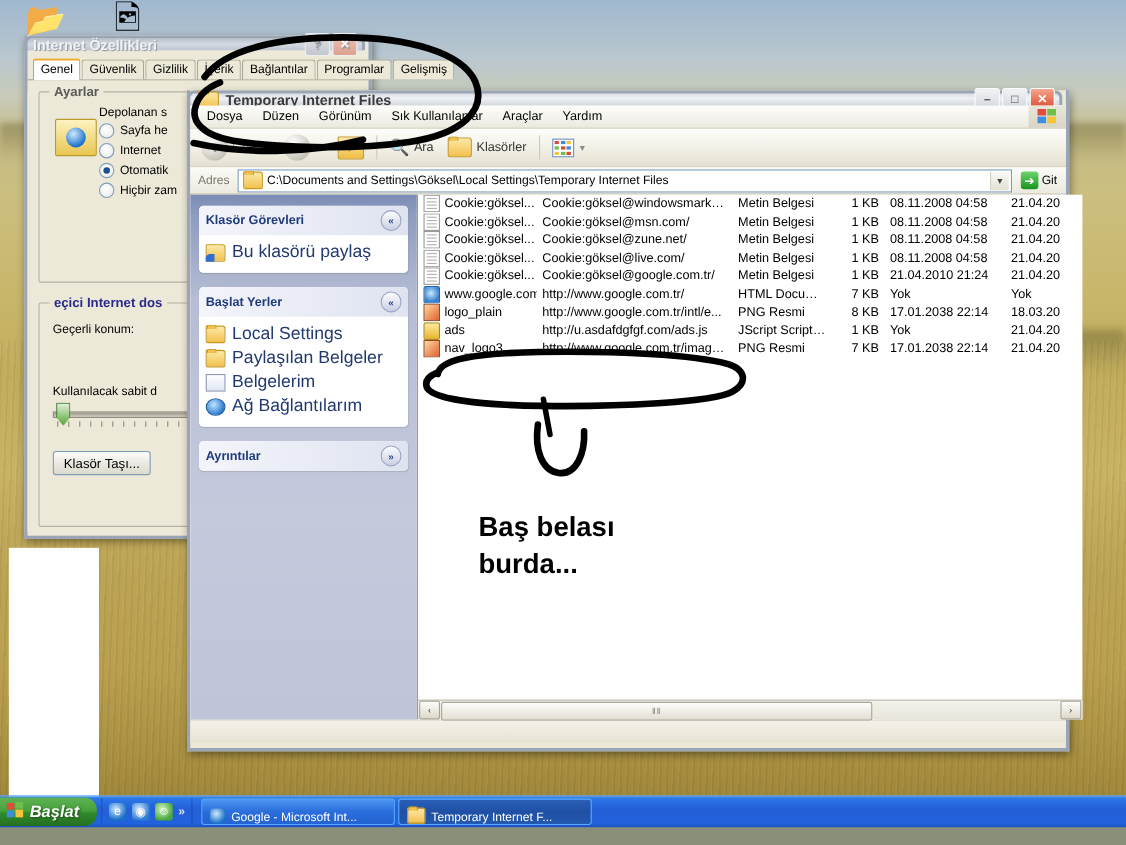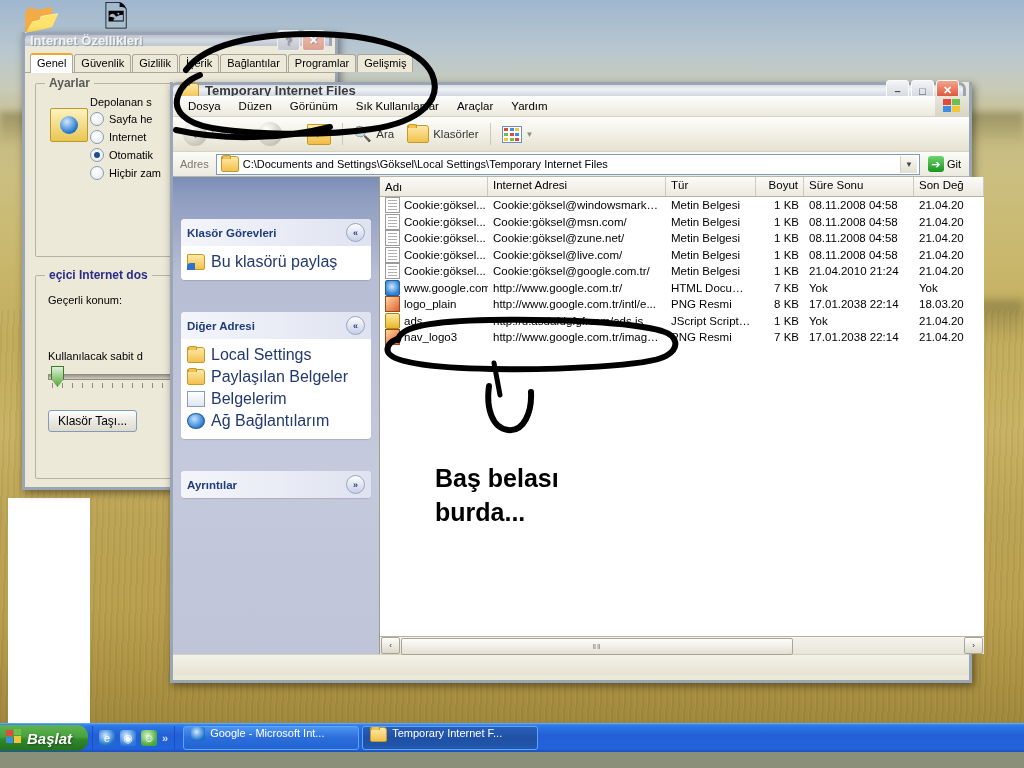--- a/index.html
+++ b/index.html
@@ -214,21 +214,20 @@
 
   .body-split{display:flex;height:477px;background:#fff;}
   .sidebar{
     width:206px;flex:none;
     background:linear-gradient(to bottom,#7b8cb4 0%,#8e9cc0 4%,#b6bdd4 20%,#c5c9dc 60%,#bfc4d8 100%);
     padding:10px 8px;box-sizing:border-box;
   }
   .panel{
     background:#fff;border-radius:4px;margin-bottom:13px;overflow:hidden;
     box-shadow:0 1px 1px rgba(0,0,0,.12);
-    margin-top:32px;
   }
   .panel-head{
     display:flex;align-items:center;
     background:linear-gradient(to right,#f4f5fb,#dfe3f0);
     padding:4px 6px;font-weight:bold;font-size:11.5px;color:#1f3b7b;
   }
   .panel-head .chev{
     margin-left:auto;width:17px;height:17px;border-radius:50%;
     background:linear-gradient(to bottom,#fdfdff,#c9cfe4);
     border:1px solid #9aa4c4;color:#27408b;font-size:9px;
@@ -308,21 +307,21 @@
     display:flex;align-items:center;gap:5px;height:24px;padding:0 6px;
     border-left:1px solid #1b4fc0;border-right:1px solid #1b4fc0;margin-left:4px;
   }
   .ql{width:16px;height:16px;border-radius:3px;display:flex;align-items:center;justify-content:center;font-size:11px;color:#fff;}
   .ql.ie{background:radial-gradient(circle at 40% 35%,#cfe9ff,#1a6fc8 70%);}
   .ql.ie2{background:radial-gradient(circle at 40% 35%,#d6ecff,#2d7ad6 70%);}
   .ql.msn{background:radial-gradient(circle at 40% 35%,#d5f5c8,#4aa83a 70%);}
   .ql-more{color:#cfe2ff;font-size:11px;font-weight:bold;}
   .tasks{display:flex;align-items:center;gap:3px;margin-left:8px;}
   .task{
-    height:22px;min-width:160px;max-width:175px;display:flex;align-items:flex-start;gap:5px;
+    height:22px;min-width:160px;max-width:175px;display:flex;align-items:flex-end;gap:5px;
     padding:0 7px;border-radius:3px;color:#fff;font-size:11px;
     background:linear-gradient(to bottom,#4d95ef,#2a6ddb 50%,#2363d2);
     border:1px solid #5ba6ff;overflow:hidden;white-space:nowrap;
   }
   .task.active{background:linear-gradient(to bottom,#2a5fb8,#1f50a4 50%,#2258ae);}
   #tray{
     margin-left:auto;height:28px;display:flex;align-items:center;gap:5px;
     padding:0 8px 0 9px;
     background:linear-gradient(to bottom,#25a0e8 0%,#1a8bdc 10%,#1679cf 50%,#1b86d8 100%);
     border-left:1px solid #4bb4f0;color:#fff;font-size:11px;
@@ -539,21 +538,21 @@
         <div class="panel-body">
           <div class="plink">
             <span class="ico folder-share"></span>
             <span>Bu klasörü paylaş</span>
           </div>
         </div>
       </div>
 
       <div class="panel">
         <div class="panel-head">
-          <span>Diğer Adresi</span>
+          <span>Başlat Yerler</span>
           <span class="chev">«</span>
         </div>
         <div class="panel-body">
           <div class="plink">
             <span class="ico folder"></span>
             <span>Local Settings</span>
           </div>
           <div class="plink">
             <span class="ico folder"></span>
             <span>Paylaşılan Belgeler</span>
@@ -571,28 +570,20 @@
 
       <div class="panel">
         <div class="panel-head">
           <span>Ayrıntılar</span>
           <span class="chev">»</span>
         </div>
       </div>
     </div>
 
     <div class="filepane">
-      <div class="col-head">
-        <div class="c-name">Adı</div>
-        <div class="c-url">Internet Adresi</div>
-        <div class="c-type">Tür</div>
-        <div class="c-size">Boyut</div>
-        <div class="c-exp">Süre Sonu</div>
-        <div class="c-mod">Son Değ</div>
-      </div>
 
       <div class="rows">
 
         <div class="frow">
           <div class="c-name">
             <span class="fi txt"></span>
             <span>Cookie:göksel...</span>
           </div>
           <div class="c-url">Cookie:göksel@windowsmarketp...</div>
           <div class="c-type">Metin Belgesi</div>

